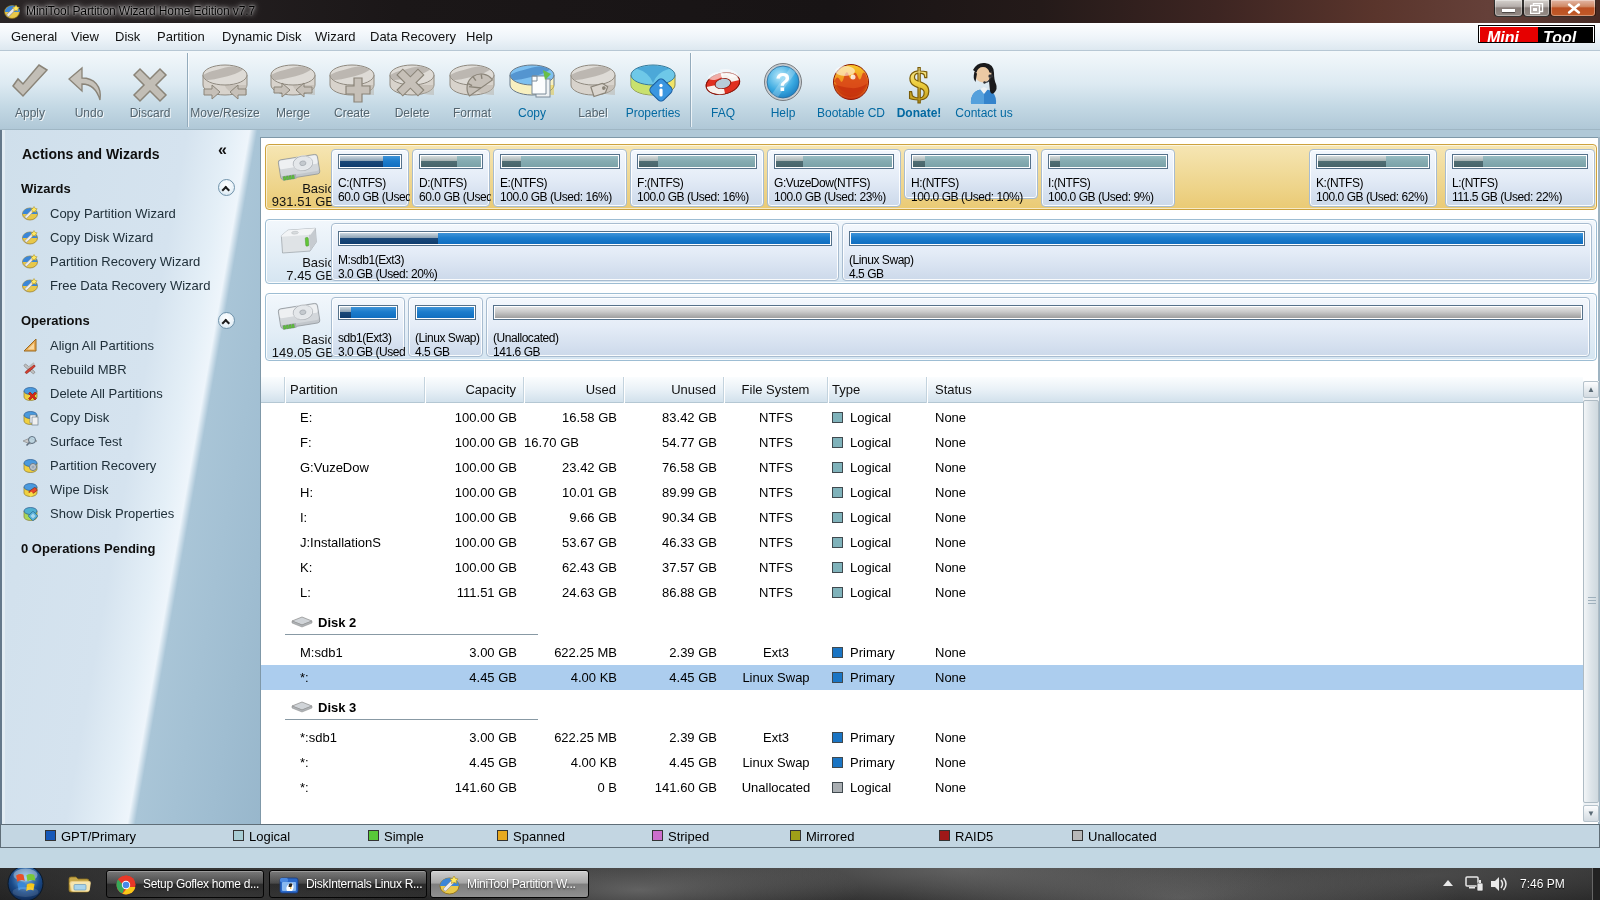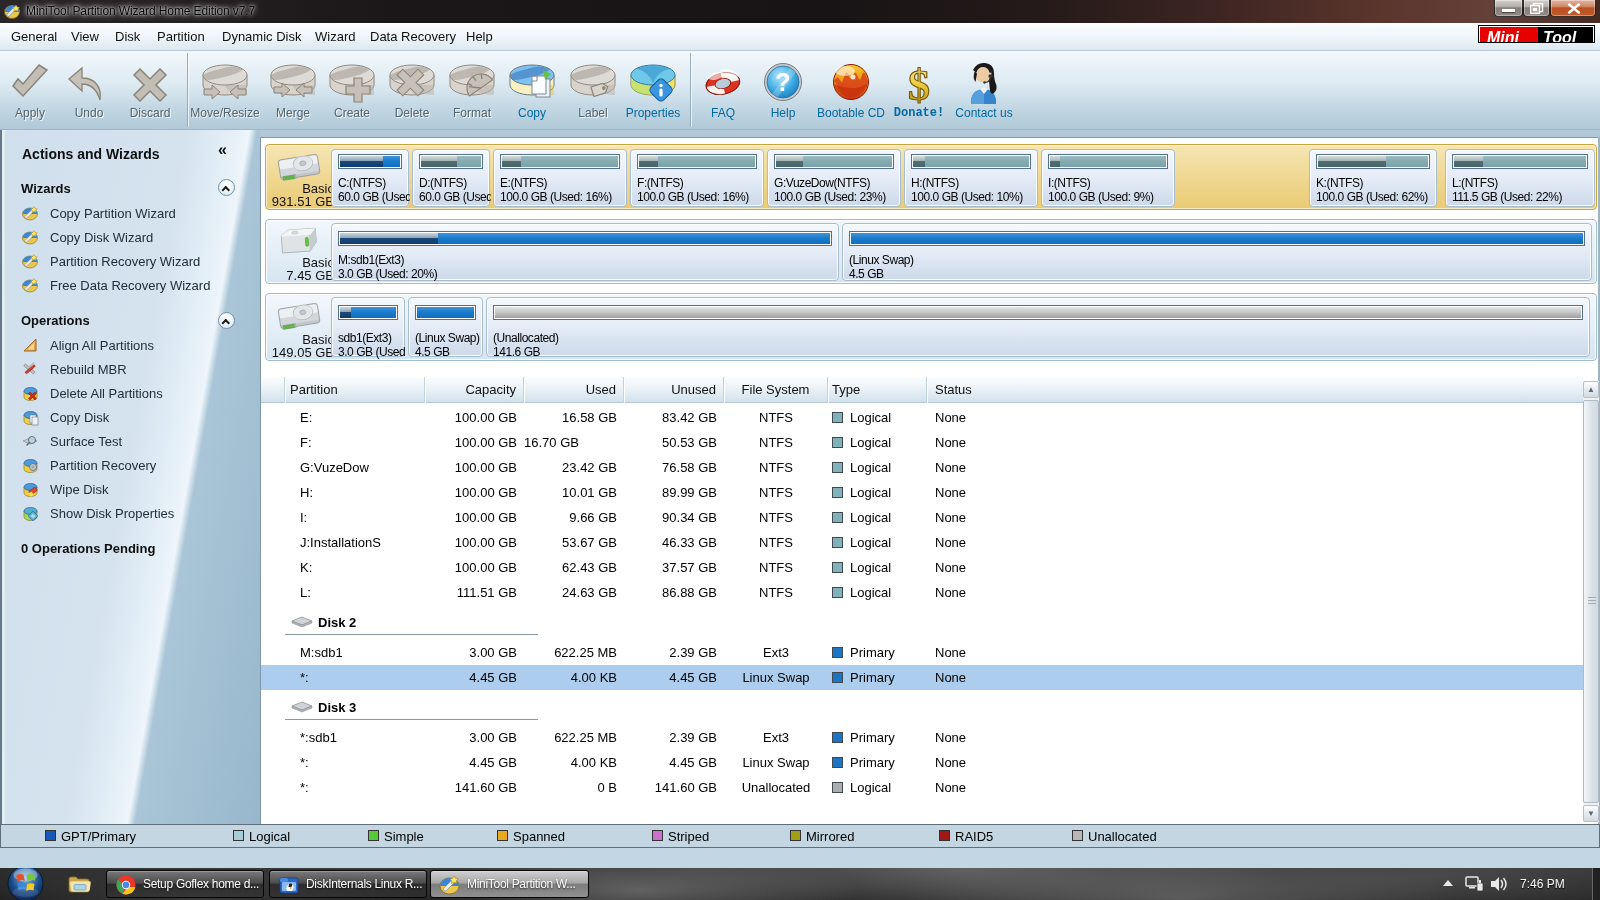--- a/index.html
+++ b/index.html
@@ -368,21 +368,21 @@
         <div class="abs" style="left:8px;top:2px"><svg width="50" height="46" viewBox="0 0 50 46">
 <defs>
               <linearGradient id="dg" x1="0" y1="0" x2="0" y2="1">
                 <stop offset="0" stop-color="#fdf6c0"></stop>
                 <stop offset="0.45" stop-color="#eecf40"></stop>
                 <stop offset="1" stop-color="#b08a10"></stop>
               </linearGradient>
             </defs>
 <text x="25" y="40" font-size="44" font-weight="bold" fill="url(#dg)" stroke="#7a5c08" stroke-width="1.2" text-anchor="middle" font-family="Liberation Serif">$</text>
           </svg></div>
-        <div class="lbl" style="font-weight:bold;font-family:Liberation Mono, monospace;">Donate!</div>
+        <div class="lbl" style="font-weight:bold;">Donate!</div>
       </div>
 <div class="tbtn" style="left:951px">
         <div class="abs" style="left:8px;top:2px"><svg width="50" height="46" viewBox="0 0 50 46">
 <path d="M12 44 q-1 -14 13 -15 q13 1 12 15 Z" fill="#3584cc"></path>
 <path d="M12 44 q-1 -14 13 -15 l0 15 Z" fill="#55a0dc"></path>
 <path d="M21 29 l4 5 4 -5 -4 -2 Z" fill="#eef2f4"></path>
 <path d="M14 10 q4 -8 12 -7 q9 1 9 10 q0 7 2 11 q2 5 -2 9 q-3 2 -4 -2 l-1 -10 Z" fill="#1a1a1c"></path>
 <circle cx="24" cy="14" r="8.5" fill="#eccaa4"></circle>
 <path d="M15.5 13 a8.5 8.5 0 0 1 17 0 l-2 -0.5 q-1.5 -5.5 -6.5 -5.5 q-5 0 -6.5 5.5 Z" fill="#1a1a1c"></path>
 <path d="M15.5 12 q-2 6 1 10 l1.5 -8.5 Z" fill="#1a1a1c"></path>
@@ -546,21 +546,21 @@
           </div>
 <div class="plabel" style="top:26px;max-width:128px">F:(NTFS)<br>100.0 GB (Used: 16%)</div>
 </div>
 <div class="pblock" style="left:501px;top:4px;width:134px;height:58px">
 <div class="pbar" style="top:4px">
             <div class="u-log" style="width:23%"></div>
             <div class="f-log" style="flex:1"></div>
           </div>
 <div class="plabel" style="top:26px;max-width:128px">G:VuzeDow(NTFS)<br>100.0 GB (Used: 23%)</div>
 </div>
-<div class="pblock" style="left:638px;top:4px;width:134px;height:58px">
+<div class="pblock" style="left:638px;top:4px;width:134px;height:50px">
 <div class="pbar" style="top:4px">
             <div class="u-log" style="width:10%"></div>
             <div class="f-log" style="flex:1"></div>
           </div>
 <div class="plabel" style="top:26px;max-width:128px">H:(NTFS)<br>100.0 GB (Used: 10%)</div>
 </div>
 <div class="pblock" style="left:775px;top:4px;width:134px;height:58px">
 <div class="pbar" style="top:4px">
             <div class="u-log" style="width:9%"></div>
             <div class="f-log" style="flex:1"></div>
@@ -668,21 +668,21 @@
 <div style="left:363px;width:93px;text-align:right">83.42 GB</div>
 <div style="left:463px;width:104px;text-align:center">NTFS</div>
 <div class="typesq sq-log" style="left:571px"></div>
 <div style="left:589px">Logical</div>
 <div style="left:674px">None</div>
       </div>
 <div class="trow" style="top:430px">
         <div style="left:39px">F:</div>
 <div style="left:164px;width:92px;text-align:right">100.00 GB</div>
 <div style="left:263px;width:93px;text-align:left">16.70 GB</div>
-<div style="left:363px;width:93px;text-align:right">50.53 GB</div>
+<div style="left:363px;width:93px;text-align:right">54.77 GB</div>
 <div style="left:463px;width:104px;text-align:center">NTFS</div>
 <div class="typesq sq-log" style="left:571px"></div>
 <div style="left:589px">Logical</div>
 <div style="left:674px">None</div>
       </div>
 <div class="trow" style="top:455px">
         <div style="left:39px">G:VuzeDow</div>
 <div style="left:164px;width:92px;text-align:right">100.00 GB</div>
 <div style="left:263px;width:93px;text-align:right">23.42 GB</div>
 <div style="left:363px;width:93px;text-align:right">76.58 GB</div>

